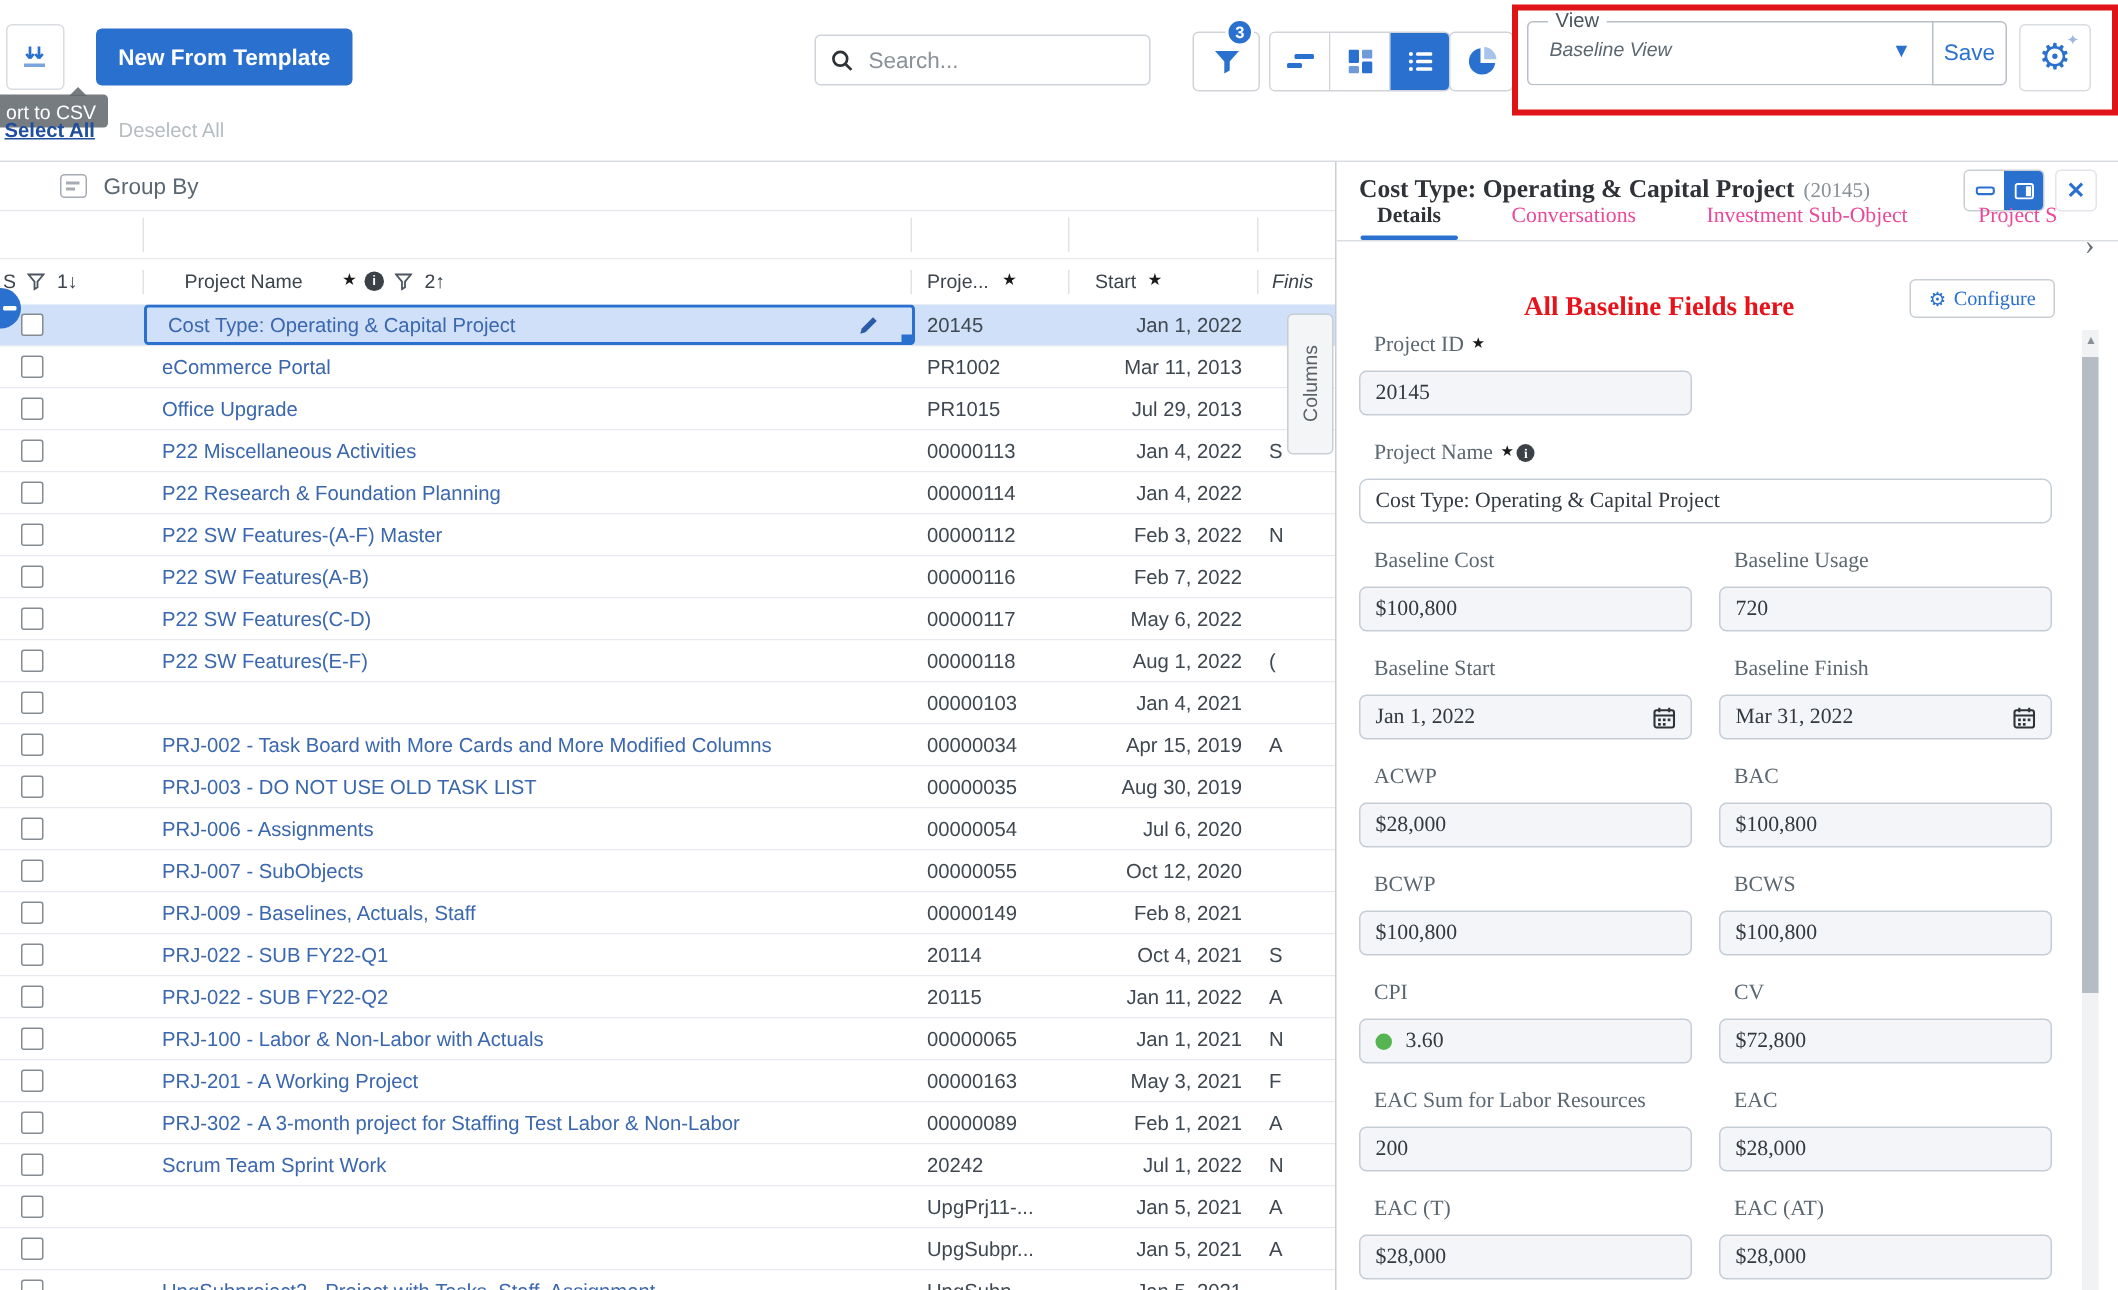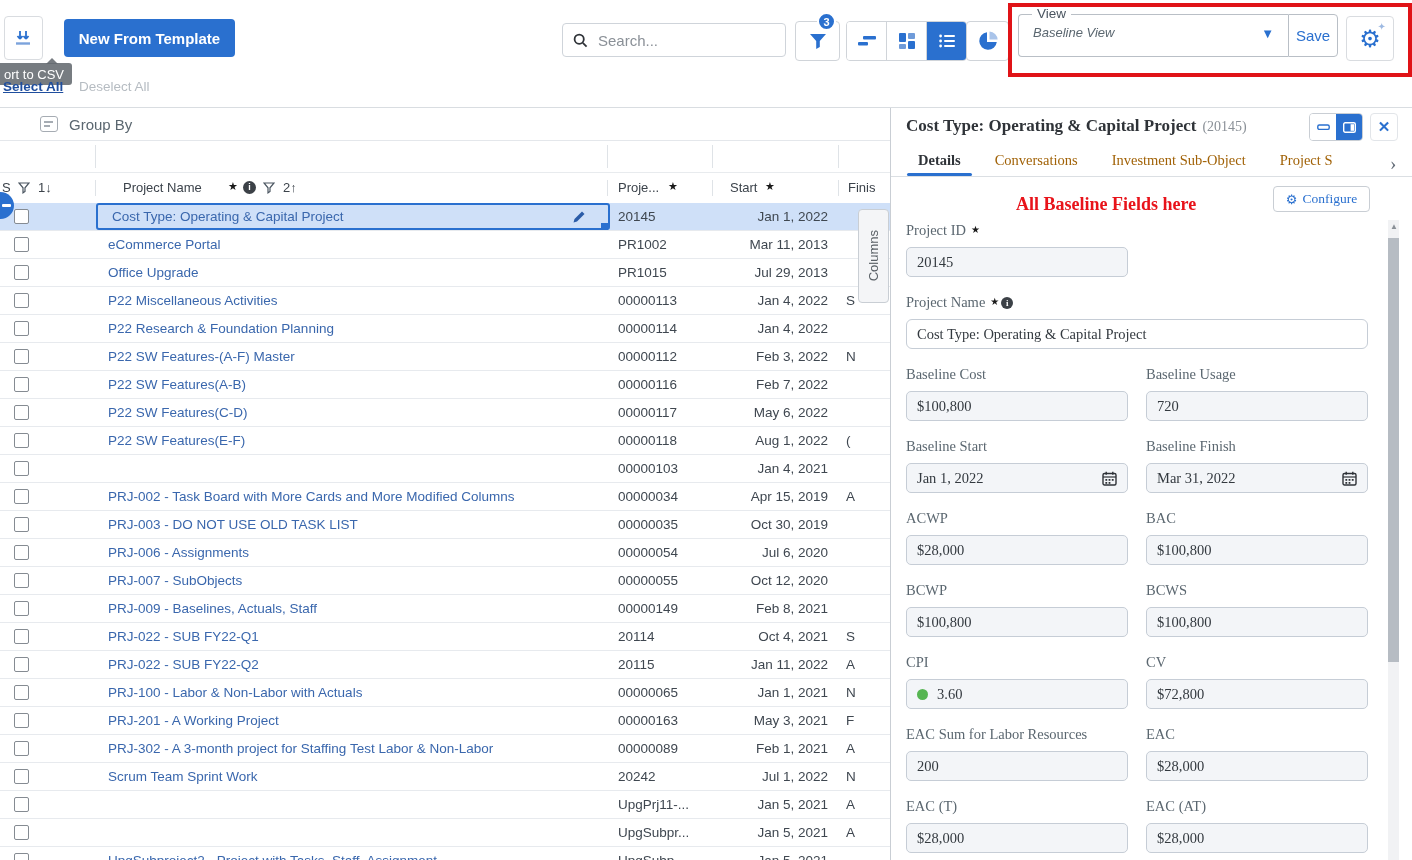--- a/index.html
+++ b/index.html
@@ -2,21 +2,21 @@
 <html><head>
 <meta charset="utf-8">
 <style>
   html,body{margin:0;padding:0;background:#fff;}
   #app{position:relative;width:1412px;height:860px;background:#fff;overflow:hidden;
        font-family:"Liberation Sans",sans-serif;color:#3f4750;}
   
   .toolbar{position:absolute;left:0;top:0;width:1412px;height:75px;background:#fff;}
   .btn-export{position:absolute;left:4px;top:16px;width:37px;height:42px;border:1px solid #d9dce0;border-radius:4px;background:#fff;display:flex;align-items:center;justify-content:center;}
   .btn-primary{position:absolute;left:64px;top:19px;width:171px;height:38px;background:#2a70cf;border:none;border-radius:4px;color:#fff;font-size:15px;font-weight:bold;font-family:"Liberation Sans",sans-serif;}
-  .search{position:absolute;left:562px;top:23px;width:224px;height:34px;border:1px solid #cfd4da;border-radius:4px;display:flex;align-items:center;box-sizing:border-box;padding-left:10px;background:#fff;}
+  .search{position:absolute;left:543px;top:23px;width:224px;height:34px;border:1px solid #cfd4da;border-radius:4px;display:flex;align-items:center;box-sizing:border-box;padding-left:10px;background:#fff;}
   .search input{border:none;outline:none;flex:1;font-size:15px;color:#4a5560;margin-left:8px;font-family:"Liberation Sans",sans-serif;font-style:normal;background:transparent;}
   .search input::placeholder{color:#8a9097;}
   .btn-filter{position:absolute;left:795px;top:21px;width:43px;height:38px;border:1px solid #d0d4d9;border-radius:4px;background:#fff;display:flex;align-items:center;justify-content:center;}
   .badge{position:absolute;left:817px;top:12px;min-width:19px;height:19px;border-radius:50%;background:#2a70cf;border:2px solid #fff;color:#fff;font-size:11px;font-weight:bold;display:flex;align-items:center;justify-content:center;box-sizing:border-box;}
   .btn-group{position:absolute;left:846px;top:21px;height:38px;display:flex;border:1px solid #d0d4d9;border-radius:4px;overflow:hidden;}
   .btn-seg{width:39px;height:38px;background:#fff;display:flex;align-items:center;justify-content:center;border-right:1px solid #d0d4d9;}
   .btn-seg:last-child{border-right:none;}
   .btn-seg.active{background:#2a70cf;}
   .btn-pie{position:absolute;left:966px;top:21px;width:41px;height:38px;border:1px solid #d0d4d9;border-radius:4px;background:#fff;display:flex;align-items:center;justify-content:center;}
   .red-rect{position:absolute;left:1008px;top:3px;width:396px;height:66px;border:4px solid #e01317;z-index:60;pointer-events:none;}
@@ -73,33 +73,33 @@
   .edge-handle{position:absolute;left:-13px;top:192px;width:27px;height:27px;border-radius:50%;background:#2a70cf;z-index:9;}
   .edge-handle::after{content:'';position:absolute;left:15px;top:12px;width:9px;height:3px;background:#fff;border-radius:1px;}
   
   .panel{position:absolute;left:890px;top:108px;width:522px;height:752px;background:#fff;border-left:1px solid #c9ced4;z-index:10;box-sizing:border-box;font-family:Liberation Serif, serif;}
   .p-title{position:absolute;left:15px;top:8px;font-size:17px;font-weight:bold;color:#2f3338;white-space:nowrap;}
   .p-title .pid{font-weight:normal;color:#8a9097;font-size:14px;margin-left:6px;}
   .win-group{position:absolute;left:418px;top:5px;height:26px;display:flex;border:1px solid #c9ced4;border-radius:4px;overflow:hidden;}
   .win-btn{width:26px;height:26px;background:#fff;display:flex;align-items:center;justify-content:center;}
   .win-btn.active{background:#2a70cf;}
   .p-close{position:absolute;left:479px;top:5px;width:26px;height:26px;border:1px solid #e2e5e9;border-radius:4px;color:#2a70cf;font-size:15px;font-weight:bold;display:flex;align-items:center;justify-content:center;}
-  .tabs{position:absolute;left:0;top:39px;width:521px;height:30px;border-bottom:1px solid #dbdfe3;display:flex;gap:34px;padding-left:27px;box-sizing:border-box;overflow:hidden;}
-  .tab{position:relative;font-size:14.5px;color:#a16207;white-space:nowrap;padding-top:5px;}
+  .tabs{position:absolute;left:0;top:23px;width:521px;height:30px;border-bottom:1px solid #dbdfe3;display:flex;gap:47px;padding-left:27px;box-sizing:border-box;overflow:hidden;}
+  .tab{position:relative;font-size:14.5px;color:#ec4899;white-space:nowrap;padding-top:5px;}
   .tab.active{color:#2f3338;font-weight:bold;}
   .tab.active::after{content:'';position:absolute;left:-11px;right:-11px;bottom:0;height:3px;background:#2a70cf;border-radius:2px;}
   .tabs-chevron{position:absolute;left:499px;top:45px;font-size:19px;color:#646d78;}
   .annotation{position:absolute;left:125px;top:86px;font-size:18px;font-weight:bold;color:#e8131a;white-space:nowrap;}
   .btn-configure{position:absolute;left:382px;top:78px;width:97px;height:26px;border:1px solid #c9ced4;border-radius:4px;background:#fff;display:flex;align-items:center;justify-content:center;gap:5px;font-size:13.5px;color:#2a70cf;box-sizing:border-box;}
   .btn-configure .cog{font-size:13px;line-height:13px;}
   
   .form{position:absolute;left:15px;top:114px;width:462px;display:grid;grid-template-columns:222px 222px;column-gap:18px;}
   .field{height:72px;}
   .field.full{grid-column:1 / span 2;}
-  .flabel{height:20px;font-size:14.5px;color:#5b6770;margin-bottom:5px;white-space:nowrap;}
+  .flabel{height:20px;font-size:14.5px;color:#5b6770;margin-bottom:5px;white-space:nowrap;margin-left:10px;}
   .fstar{display:none;color:#1a1a1a;font-size:10px;margin-left:5px;vertical-align:2px;}
   .field.req .fstar{display:inline;}
   .finfo{display:none;width:12px;height:12px;border-radius:50%;background:#3c4147;color:#fff;font-size:9px;font-weight:bold;text-align:center;line-height:12px;margin-left:2px;vertical-align:1px;}
   .field.info .finfo{display:inline-block;}
   .finput{height:30px;background:#f3f5f8;border:1px solid #c6cdd6;border-radius:5px;display:flex;align-items:center;padding:0 10px;font-size:14.5px;color:#33393f;box-sizing:border-box;}
   .field.white .finput{background:#fff;border-radius:6px;}
   .fdot{display:none;width:11px;height:11px;border-radius:50%;background:#56b552;margin-right:9px;flex:none;}
   .field.status .fdot{display:block;}
   .fcal{display:none;margin-left:auto;}
   .field.date .fcal{display:block;line-height:0;}
@@ -245,21 +245,21 @@
           <path d="M1 1h10L7 5.8V9.5L5 10.8V5.8z" fill="none" stroke="#4a5560" stroke-width="1.2"></path>
         </svg></span>
     <span style="left:283px;">2↑</span>
     <div class="hsep" style="left:607px;"></div>
     <span style="left:618px;">Proje...</span>
     <span style="left:668px;" class="star">★</span>
     <div class="hsep" style="left:712px;"></div>
     <span style="left:730px;">Start</span>
     <span style="left:765px;" class="star">★</span>
     <div class="hsep" style="left:838px;"></div>
-    <span style="left:848px;">Finis</span>
+    <span style="left:848px;font-style:italic;">Finis</span>
   </div>
 
   <div class="rows" id="rows">
       <div class="trow selected">
     <span class="cb"></span>
     <span class="cell name">Cost Type: Operating &amp; Capital Project</span>
     <span class="cell id">20145</span>
     <span class="cell start">Jan 1, 2022</span>
     <span class="cell finish"></span>
     <span class="pencil">
@@ -344,21 +344,21 @@
     <span class="cell name">PRJ-002 - Task Board with More Cards and More Modified Columns</span>
     <span class="cell id">00000034</span>
     <span class="cell start">Apr 15, 2019</span>
     <span class="cell finish">A</span>
 
   </div>
       <div class="trow">
     <span class="cb"></span>
     <span class="cell name">PRJ-003 - DO NOT USE OLD TASK LIST</span>
     <span class="cell id">00000035</span>
-    <span class="cell start">Oct 30, 2019</span>
+    <span class="cell start">Aug 30, 2019</span>
     <span class="cell finish"></span>
 
   </div>
       <div class="trow">
     <span class="cb"></span>
     <span class="cell name">PRJ-006 - Assignments</span>
     <span class="cell id">00000054</span>
     <span class="cell start">Jul 6, 2020</span>
     <span class="cell finish"></span>
 

